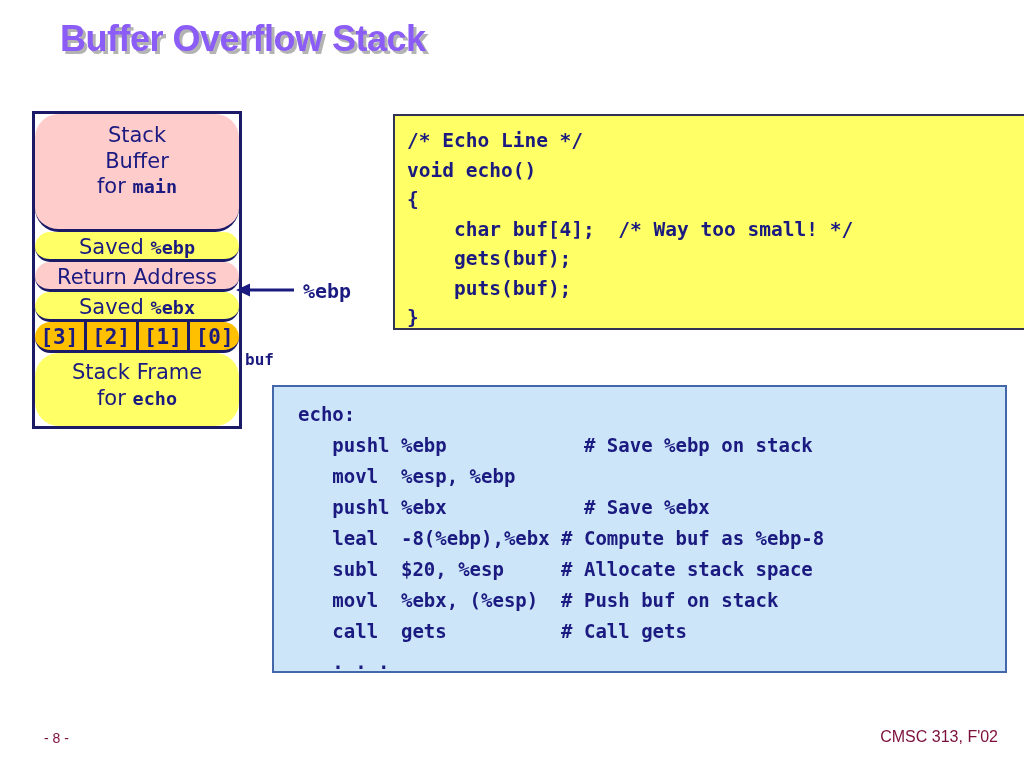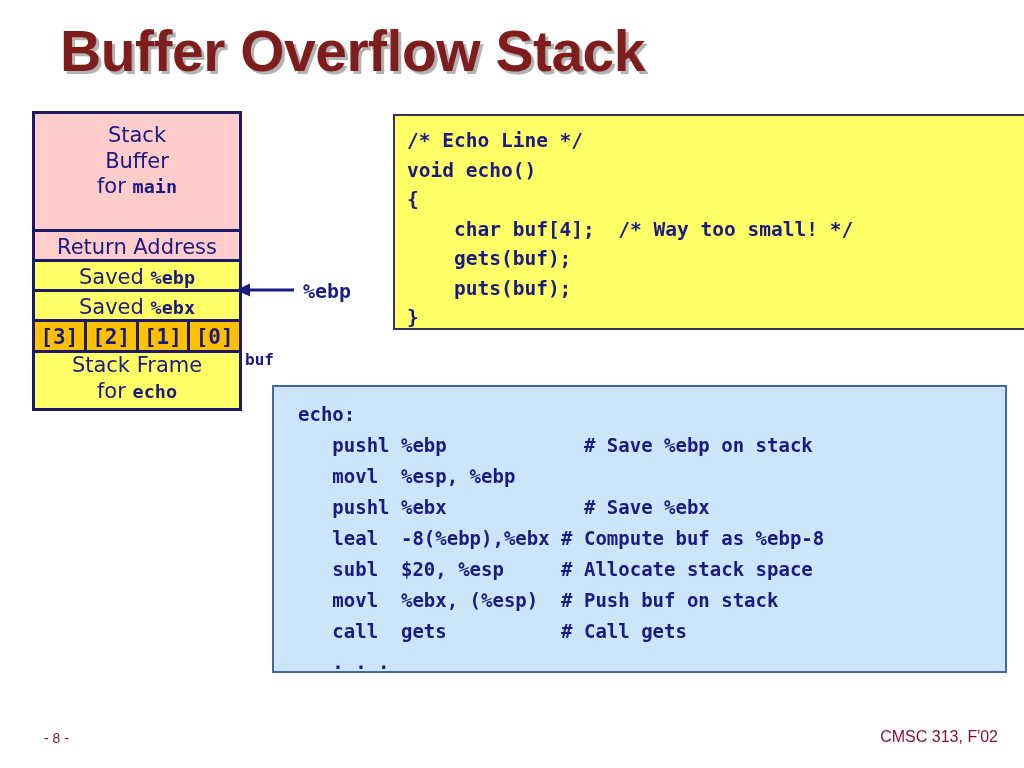--- a/index.html
+++ b/index.html
@@ -15,23 +15,23 @@
     overflow: hidden;
     font-family: "Liberation Sans", sans-serif;
   }
 
   
   #slide-title {
     position: absolute;
     left: 60px;
     top: 18px;
     font-family: "Liberation Sans", sans-serif;
-    font-size: 57px;
-    font-weight: bold;
-    color: #7f1d1d;
+    font-size: 36px;
+    font-weight: bold;
+    color: #8b5cf6;
     letter-spacing: -0.5px;
     text-shadow: 3px 3px 0 #b3b3b3;
     white-space: nowrap;
   }
 
   
   #stack-diagram {
     position: absolute;
     left: 32px;
     top: 111px;
@@ -39,20 +39,21 @@
     border: 3px solid #1A1A66;
     box-sizing: content-box;
   }
   .stack-row {
     border-bottom: 3px solid #1A1A66;
     box-sizing: border-box;
     text-align: center;
     color: #1A1A80;
     font-family: "DejaVu Sans", sans-serif;
     position: relative;
+    border-radius: 24px;
   }
   .stack-row:last-child { border-bottom: none; }
 
   #row-main-frame {
     background: #FFCCCC;
     height: 118px;
     padding-top: 9px;
     line-height: 1.22;
     font-size: 21px;
   }
@@ -82,22 +83,22 @@
     font-weight: bold;
     font-size: 21px;
     line-height: 31px;
     color: #1A1A80;
     text-align: center;
   }
   #row-buf .buf-cell:last-child { border-right: none; }
 
   #row-echo-frame {
     background: #FFFF66;
-    height: 55px;
-    padding-top: 0;
+    height: 73px;
+    padding-top: 7px;
     line-height: 1.22;
     font-size: 21px;
   }
 
   .mono-inline {
     font-family: "DejaVu Sans Mono", monospace;
     font-weight: bold;
     font-size: 0.88em;
     margin-top: 14px;
   }
@@ -192,26 +193,26 @@
 <div id="slide-title">Buffer Overflow Stack</div>
 
 <div id="stack-diagram">
 
   <div class="stack-row" id="row-main-frame">
     <div>Stack</div>
     <div>Buffer</div>
     <div><span>for </span><span class="mono-inline">main</span></div>
   </div>
 
+  <div class="stack-row" id="row-saved-ebp">
+    <span>Saved </span><span class="mono-inline">%ebp</span>
+  </div>
+
   <div class="stack-row" id="row-return-address">
     <span>Return Address</span>
-  </div>
-
-  <div class="stack-row" id="row-saved-ebp">
-    <span>Saved </span><span class="mono-inline">%ebp</span>
   </div>
 
   <div class="stack-row" id="row-saved-ebx">
     <span>Saved </span><span class="mono-inline">%ebx</span>
   </div>
 
   <div class="stack-row" id="row-buf">
     <div class="buf-cell">[3]</div>
     <div class="buf-cell">[2]</div>
     <div class="buf-cell">[1]</div>

